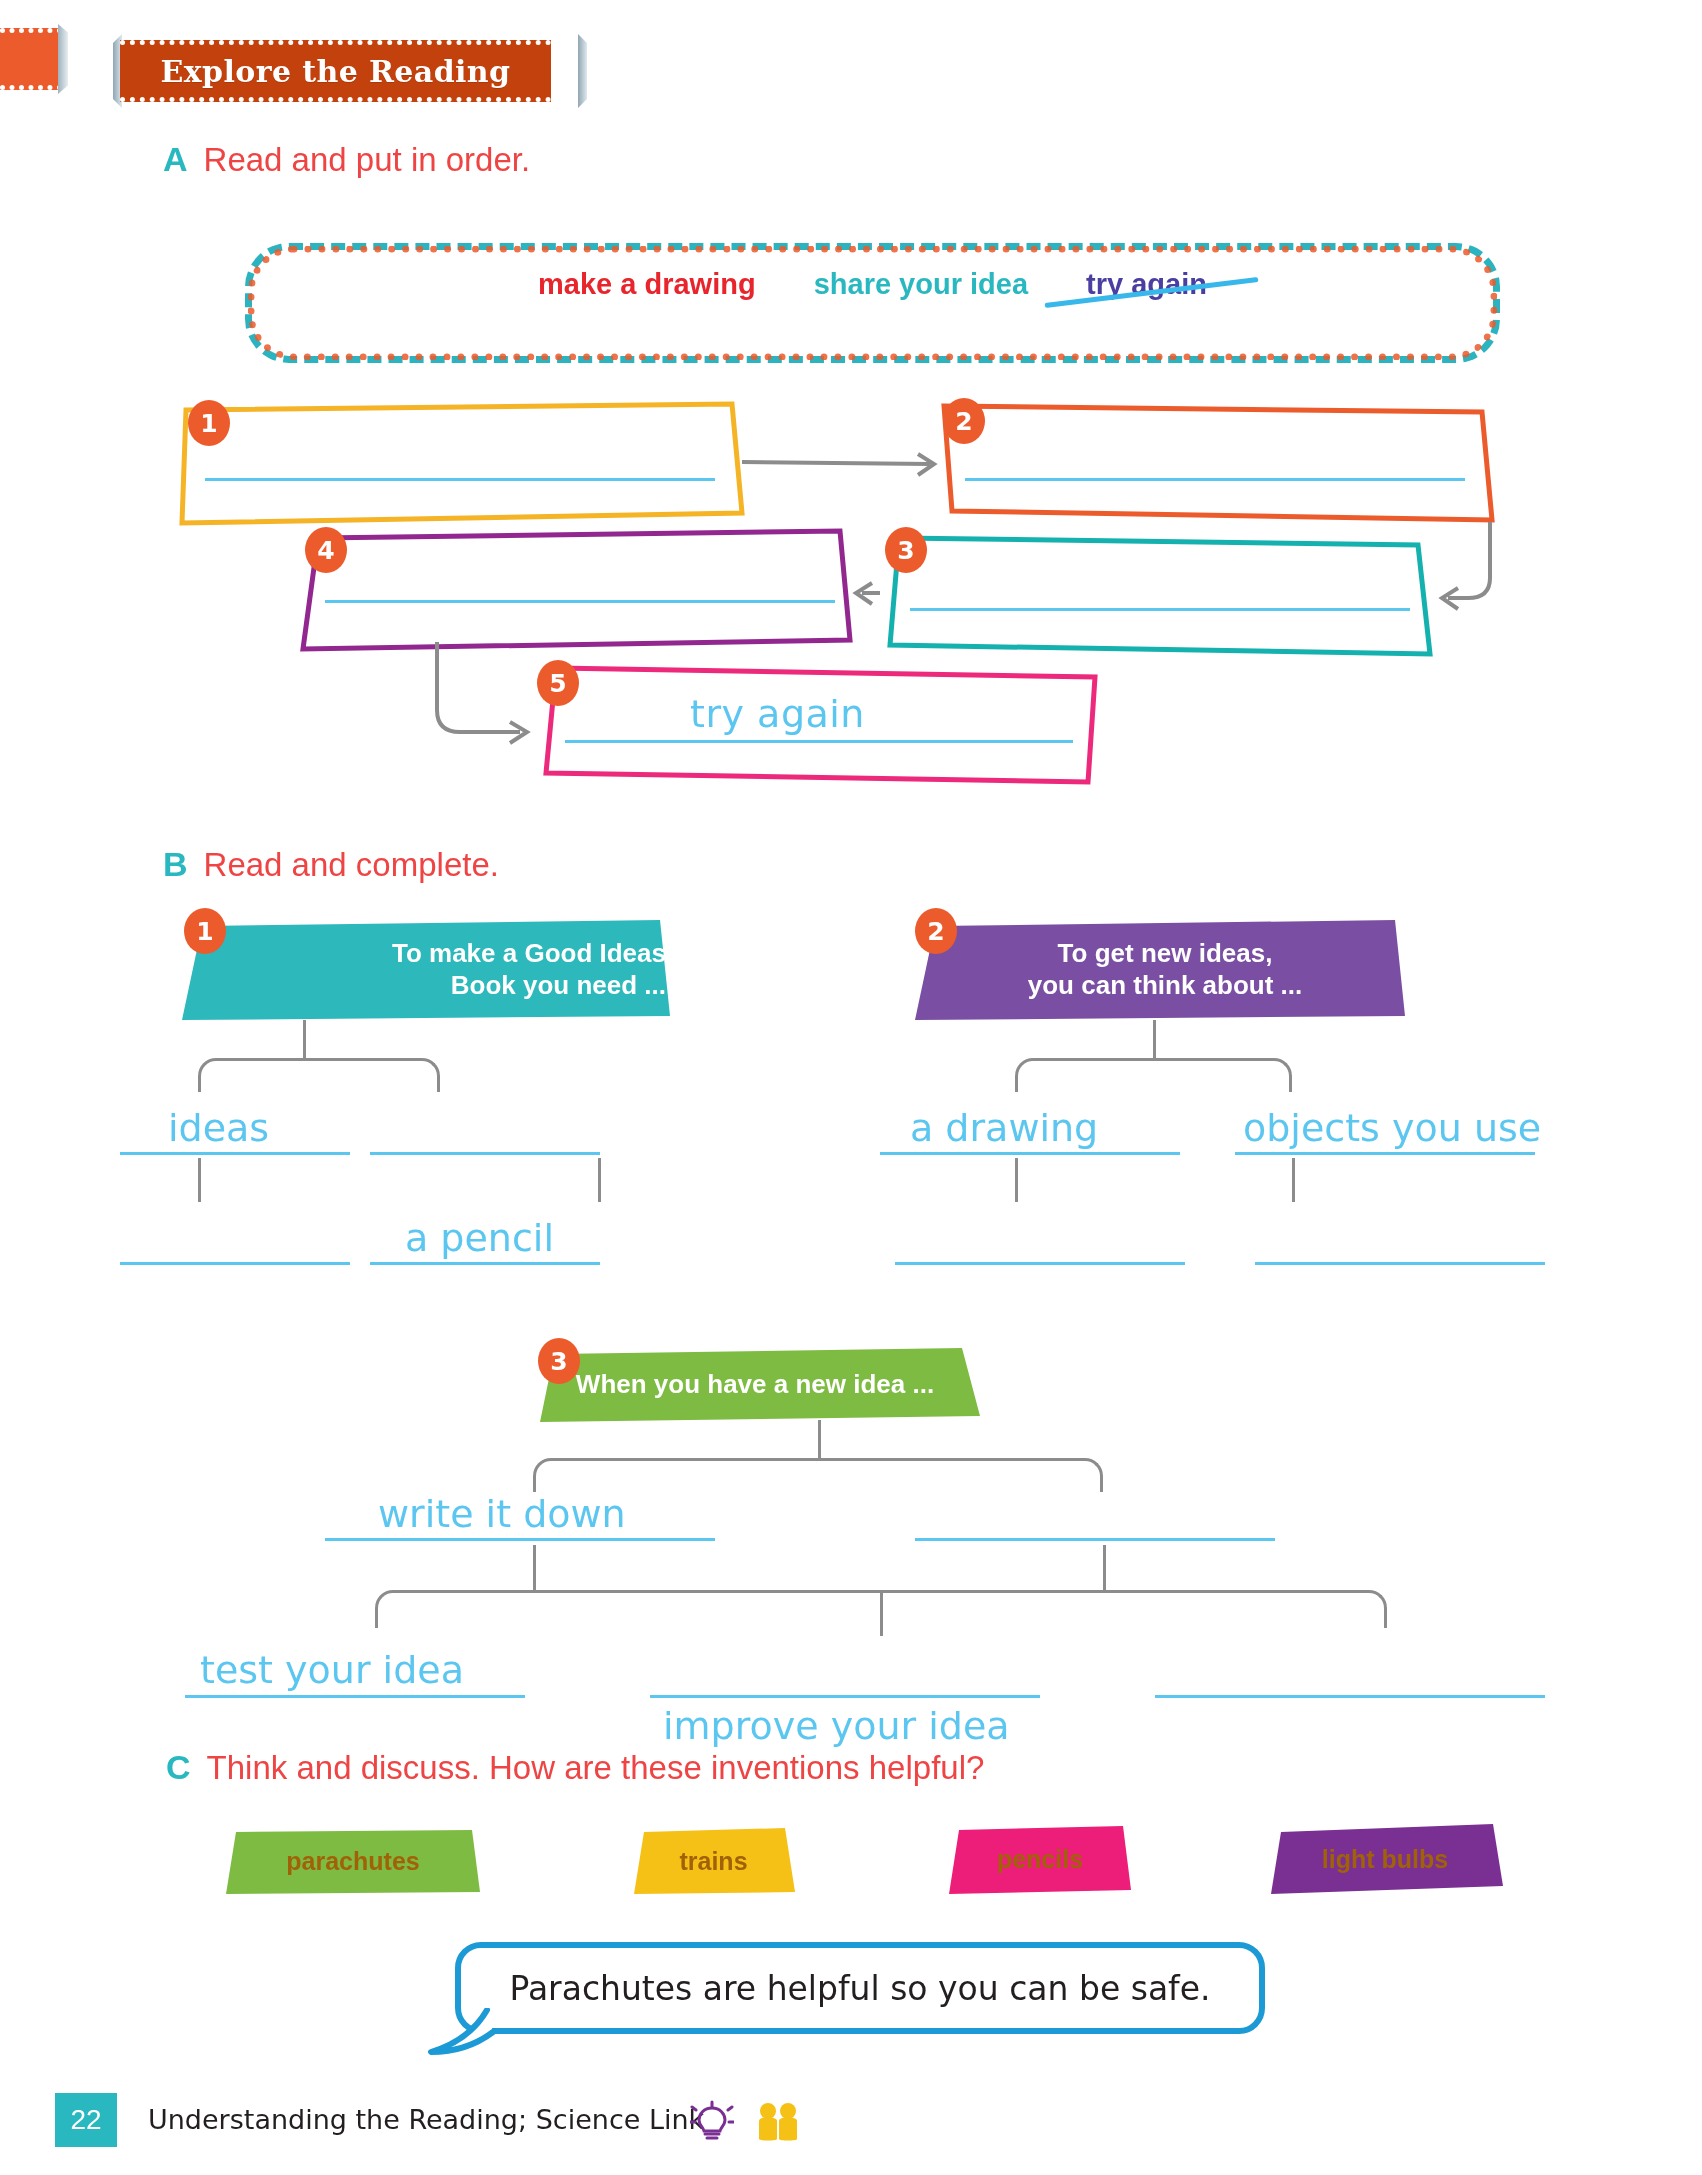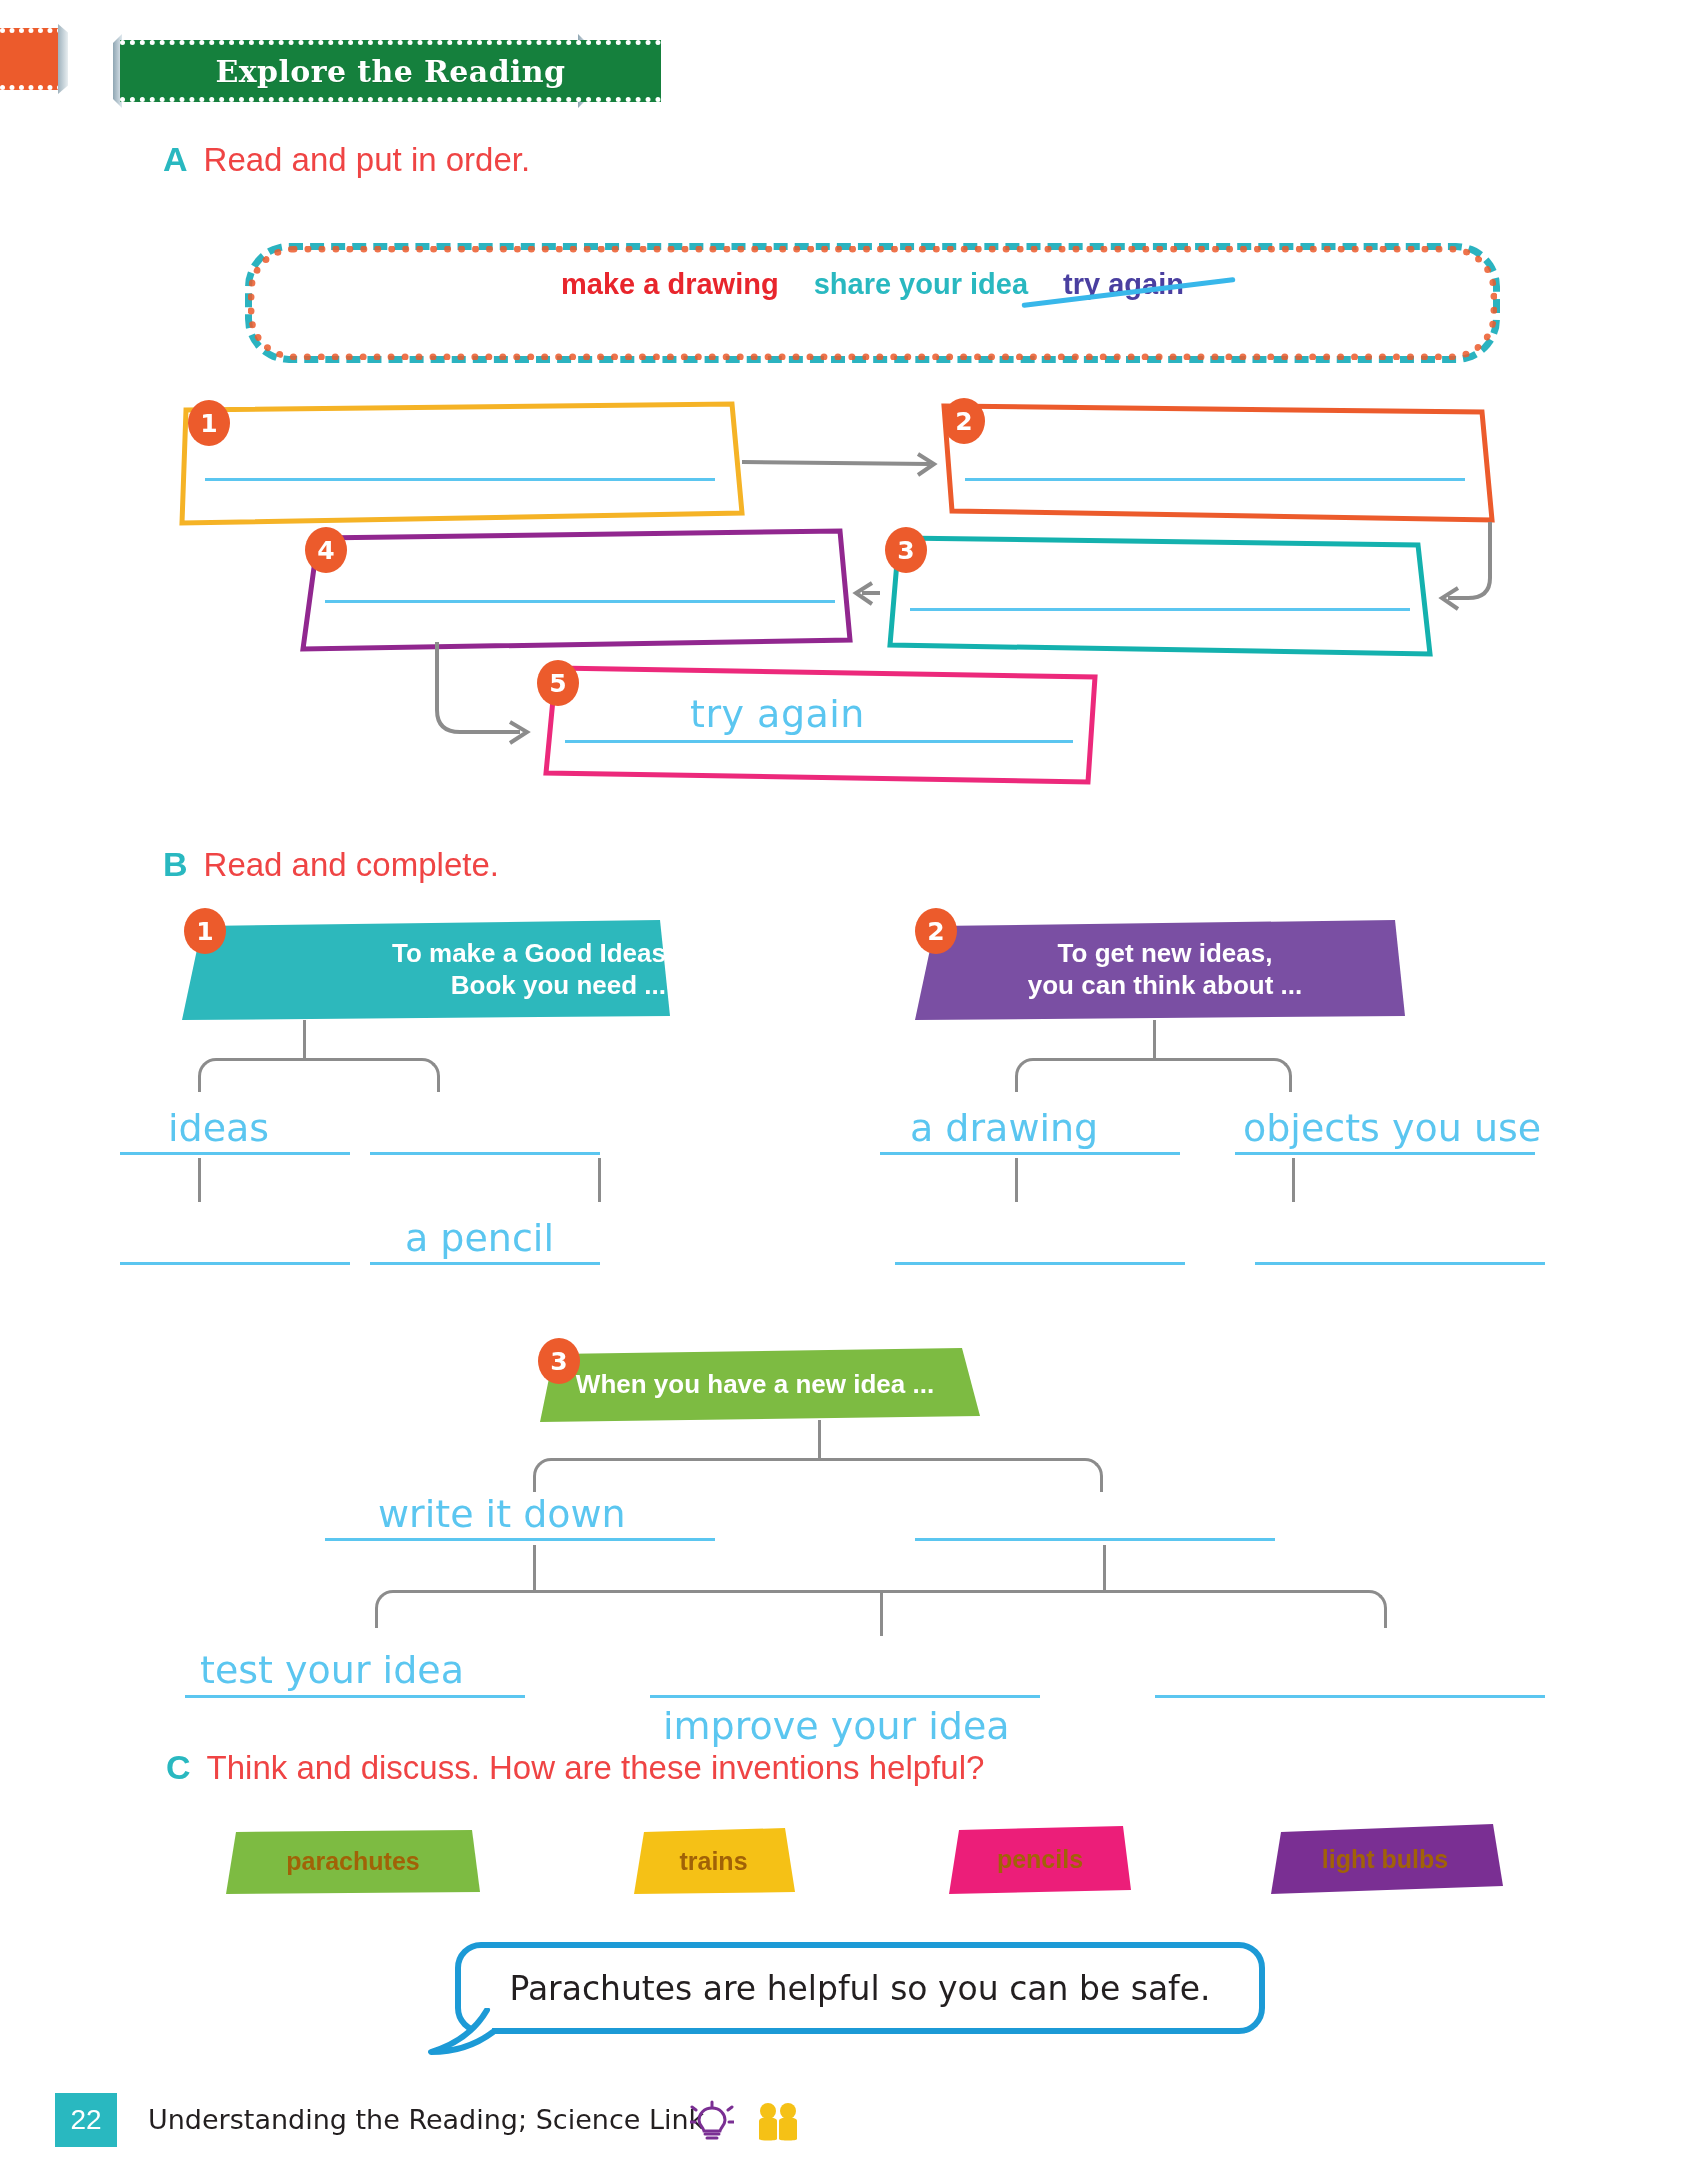--- a/index.html
+++ b/index.html
@@ -17,22 +17,22 @@
     left:0px; top:28px; width:62px; height:62px;
     background:#EC5B2C;
     border-top:5px dotted #ffffff; border-bottom:5px dotted #ffffff;
   }
   #banner-stub-tail {
     left:58px; top:24px; width:10px; height:70px;
     background:linear-gradient(to right,#9fb2bd,#e8eef1);
     clip-path:polygon(0 0,100% 12%,100% 88%,0 100%);
   }
   #banner {
-    left:120px; top:40px; width:541px; height:62px;
-    background:#15803d;
+    left:120px; top:40px; width:431px; height:62px;
+    background:#c2410c;
     display:flex; align-items:center; justify-content:center;
     border-top:5px dotted #ffffff; border-bottom:5px dotted #ffffff;
   }
   #banner-title {
     color:#ffffff; font-size:30px; font-weight:bold; letter-spacing:.4px;
     font-family:"DejaVu Serif", serif;
     text-shadow:0 1px 0 rgba(0,0,0,.12);
   }
   .banner-edge {
     top:34px; width:9px; height:74px;
@@ -135,21 +135,21 @@
   <span id="banner-title">Explore the Reading</span>
 </div>
 
 <div class="abs sec-head" style="left:163px; top:140px;">
   <span class="sec-letter">A</span>
   <span class="sec-text">Read and put in order.</span>
 </div>
 
 <div class="abs" id="wordbank">
   <div id="wordbank-inner"></div>
-  <div class="wb-row" style="top:18px; gap:35px;">
+  <div class="wb-row" style="top:18px; gap:58px;">
     <span class="wb-word" style="color: rgb(232, 37, 44);">make a drawing</span>
     <span class="wb-word" style="color: rgb(41, 184, 192);">share your idea</span>
     <span class="wb-word" style="position: relative; color: rgb(74, 63, 160);">
       <span>try again</span>
       <span class="abs" style="left:-42px; top:22px; width:215px; height:5px; background:#38B7EA; transform:rotate(-7deg); border-radius:3px;"></span>
     </span>
   </div>
 </div>
 
 <svg class="abs" width="1702" height="420" style="left:0; top:390px;">

